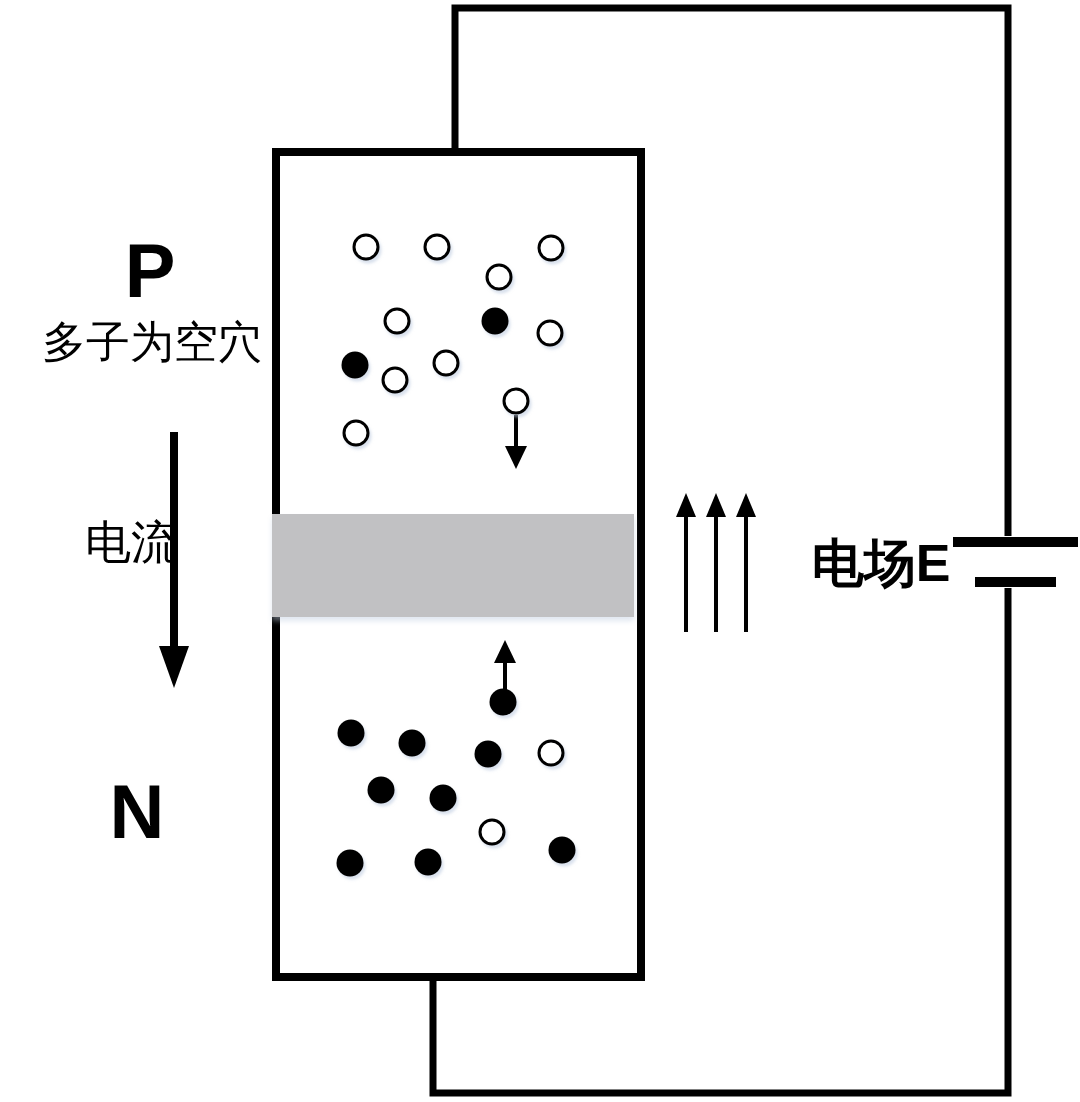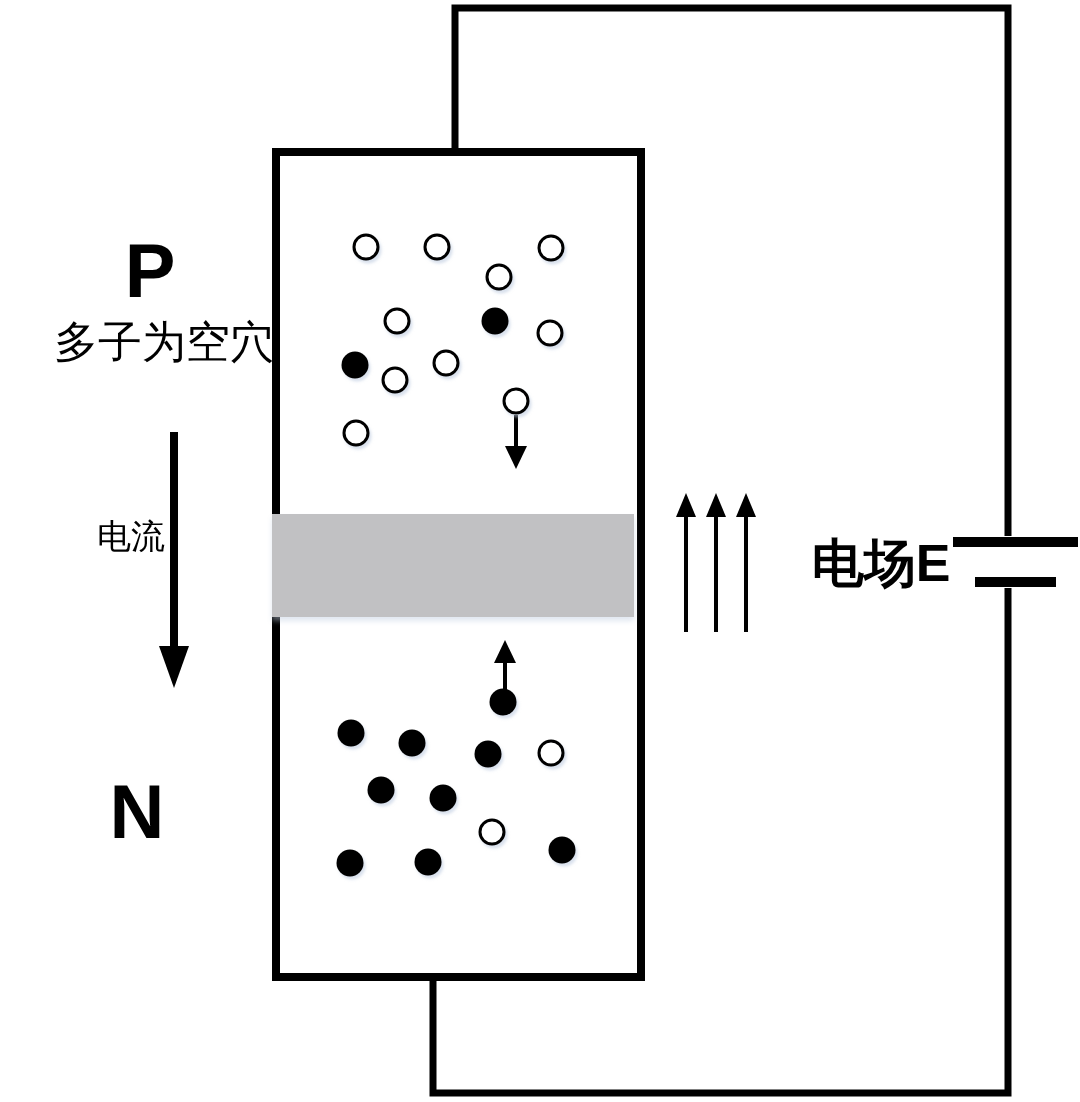--- a/index.html
+++ b/index.html
@@ -69,21 +69,21 @@
   .region-letter {
     font-size: 76px;
     font-weight: bold;
     line-height: 1;
   }
   .region-sub {
     font-size: 44px;
     line-height: 1;
   }
   .current-label {
-    font-size: 34px;
+    font-size: 46px;
     line-height: 1;
   }
   .field-label {
     font-size: 52px;
     font-weight: bold;
     line-height: 1;
     margin-left: 32px;
   }
 </style>
 </head>
@@ -149,21 +149,21 @@
       <div class="carrier filled" style="left: 381px; top: 790px;"></div>
       <div class="carrier filled" style="left: 443px; top: 798px;"></div>
       <div class="carrier filled" style="left: 350px; top: 863px;"></div>
       <div class="carrier filled" style="left: 428px; top: 862px;"></div>
       <div class="carrier filled" style="left: 562px; top: 850px;"></div>
       <div class="carrier open" style="left: 551px; top: 753px;"></div>
       <div class="carrier open" style="left: 492px; top: 832px;"></div>
     </div>
 
   <div class="label region-letter" style="left:150px; top:233px;">P</div>
-  <div class="label region-sub" style="left:164px; top:320px;">多子为空穴</div>
+  <div class="label region-sub" style="left:152px; top:320px;">多子为空穴</div>
 
   <div class="label region-letter" style="left:137px; top:774px;">N</div>
 
   <div class="label current-label" style="left:131px; top:519px;">电流</div>
 
   <div class="label field-label" style="left:849px; top:537px;">电场E</div>
 
 </div>
 
 </body></html>

